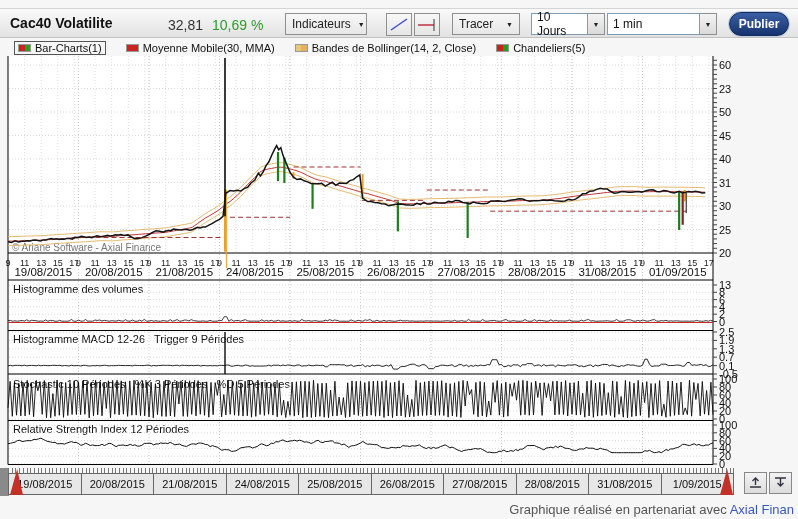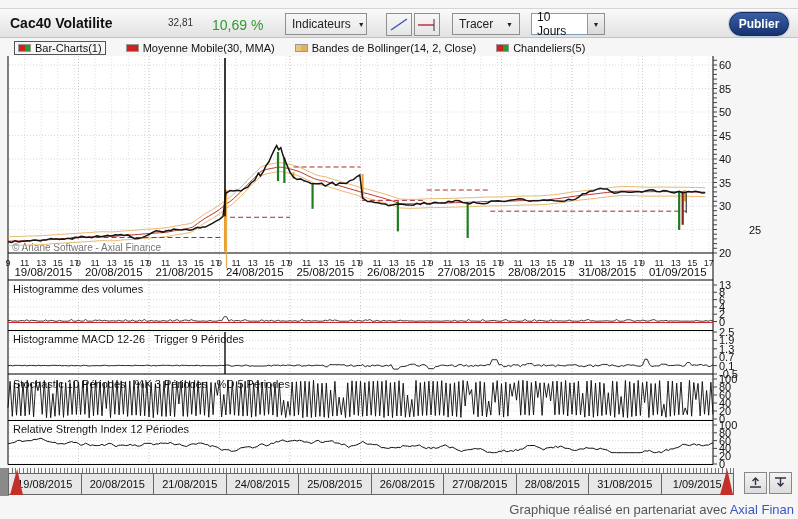--- a/index.html
+++ b/index.html
@@ -1,21 +1,21 @@
 <!DOCTYPE html>
 <html><head>
 <meta charset="utf-8">
 <style>
 *{box-sizing:border-box}
 html,body{margin:0;padding:0}
 body{width:798px;height:519px;position:relative;background:#f6f6f6;font-family:"Liberation Sans","DejaVu Sans",sans-serif;overflow:hidden}
 #plot-bg{position:absolute;left:8px;top:56px;width:705px;height:409px;background:#fff;z-index:0}
 .toolbar{position:absolute;left:0;top:8px;width:798px;height:30px;background:linear-gradient(#fafafa,#e2e2e2);border-top:1px solid #d5d5d5;border-bottom:1px solid #c2c2c2;z-index:10}
 .title{position:absolute;left:10px;top:6px;font-size:14px;font-weight:bold;color:#111}
-.lastval{position:absolute;left:168px;top:8px;font-size:10px;color:#333}
+.lastval{position:absolute;left:168px;top:8px;font-size:14px;color:#333}
 .pct{position:absolute;left:212px;top:8px;font-size:14px;color:#2e9b2e}
 .ddbtn{position:absolute;top:4px;height:22px;background:linear-gradient(#f7f7f7,#e7e7e7);border:1px solid #8f8f8f;font-size:12px;color:#222;display:flex;align-items:center;justify-content:space-between;padding:0 6px;cursor:pointer;font-family:inherit}
 .arr{font-size:7px;margin-left:7px;color:#222}
 .iconbtn{position:absolute;top:4px;width:26px;height:23px;background:linear-gradient(#f8f8f8,#e5e5e5);border:1px solid #8f8f8f;padding:0;cursor:pointer}
 .selectbox{position:absolute;top:4px;height:22px;display:flex}
 .selfield{background:#fff;border:1px solid #7f9db9;font-size:12px;color:#111;display:flex;align-items:center;padding:0 5px;height:22px}
 .selarrow{width:17px;height:22px;background:linear-gradient(#f4f4f4,#dadada);border:1px solid #8f8f8f;border-left:none;font-size:7px;display:flex;align-items:center;justify-content:center;color:#222}
 .publish{position:absolute;left:729px;top:3px;width:60px;height:24px;border-radius:12px;background:linear-gradient(#3a5fa5,#16336e);border:1px solid #122c5e;box-shadow:0 0 0 1px #c3cede;color:#fff;font-weight:bold;font-size:12px;cursor:pointer;font-family:inherit}
 .legend{position:absolute;left:14px;top:41px;height:14px;display:flex;gap:20px;font-size:11px;color:#111;align-items:center;z-index:2}
 .leg-item{display:flex;align-items:center;gap:4px}
@@ -70,20 +70,24 @@
       </svg>
   </button>
   <button class="ddbtn" style="left:452px;width:68px">
     <span>Tracer</span>
     <span class="arr">▼</span>
   </button>
   <div class="selectbox" style="left:531px">
     <div class="selfield" style="width:57px">10 Jours</div>
     <div class="selarrow">▼</div>
   </div>
+  <div class="selectbox" style="left:607px">
+    <div class="selfield" style="width:93px">1 min</div>
+    <div class="selarrow">▼</div>
+  </div>
   <button class="publish">Publier</button>
 </div>
 
 <div class="legend" id="legend">
     <div class="leg-item boxed">
       <span class="swatch">
         <i style="background: rgb(204, 34, 34);"></i>
         <i style="background: rgb(34, 160, 34);"></i>
       </span>
       <span>Bar-Charts(1)</span>
@@ -105,27 +109,27 @@
     <div class="leg-item">
       <span class="swatch">
         <i style="background: rgb(204, 34, 34);"></i>
         <i style="background: rgb(34, 160, 34);"></i>
       </span>
       <span>Chandeliers(5)</span>
     </div>
   </div>
 <div id="labels">
     <div class="ytick" style="left: 719px; top: 59px;">60</div>
-    <div class="ytick" style="left: 719px; top: 82.5px;">85</div>
+    <div class="ytick" style="left: 719px; top: 82.5px;">23</div>
     <div class="ytick" style="left: 719px; top: 106px;">50</div>
     <div class="ytick" style="left: 719px; top: 129.5px;">45</div>
     <div class="ytick" style="left: 719px; top: 153px;">40</div>
-    <div class="ytick" style="left: 719px; top: 176.5px;">35</div>
+    <div class="ytick" style="left: 719px; top: 176.5px;">31</div>
     <div class="ytick" style="left: 719px; top: 200px;">30</div>
-    <div class="ytick" style="left: 749px; top: 223.5px;">25</div>
+    <div class="ytick" style="left: 719px; top: 223.5px;">25</div>
     <div class="ytick" style="left: 719px; top: 247px;">20</div>
     <div class="ytick" style="left: 719px; top: 279px;">13</div>
     <div class="ytick" style="left: 719px; top: 286.3px;">8</div>
     <div class="ytick" style="left: 719px; top: 293.6px;">6</div>
     <div class="ytick" style="left: 719px; top: 300.9px;">4</div>
     <div class="ytick" style="left: 719px; top: 308.2px;">2</div>
     <div class="ytick" style="left: 719px; top: 315.5px;">0</div>
     <div class="ytick" style="left: 719px; top: 326px;">2.5</div>
     <div class="ytick" style="left: 719px; top: 334.4px;">1.9</div>
     <div class="ytick" style="left: 719px; top: 342.8px;">1.3</div>

